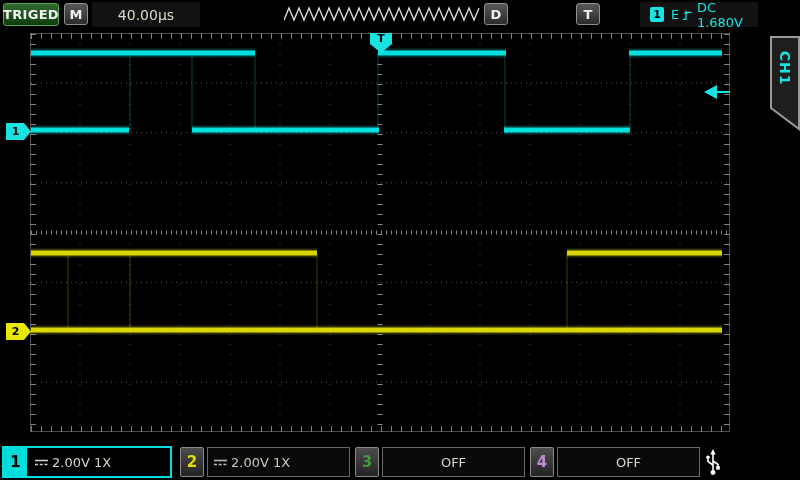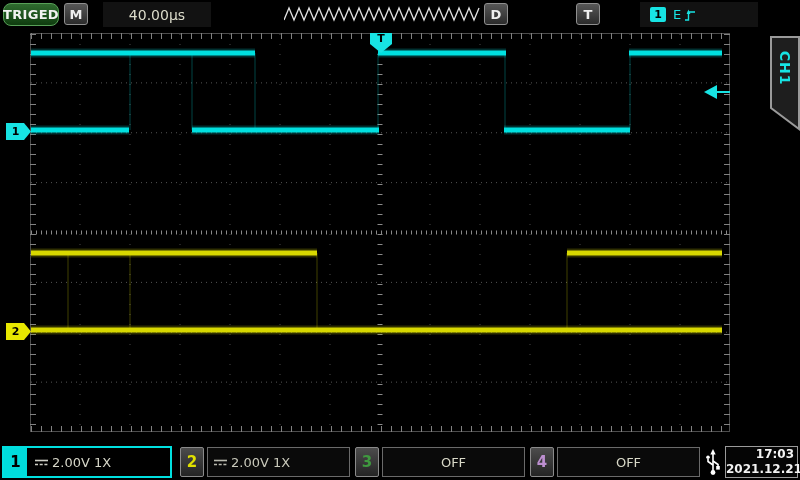--- a/index.html
+++ b/index.html
@@ -11,31 +11,31 @@
   
   .topbar { position:absolute; left:0; top:0; width:800px; height:29px; background:#000; }
   .btn {
     position:absolute; top:3px; height:22px; display:flex; align-items:center; justify-content:center;
     background:linear-gradient(#575757,#2b2b2b); border:1px solid #8f8f8f; border-radius:3px;
     color:#f0f0f0; font-weight:bold; font-size:13px; cursor:default;
   }
   .triged {
     position:absolute; left:3px; top:3px; width:56px; height:23px;
     display:flex; align-items:center; justify-content:center;
-    background:linear-gradient(#2f6b2f,#0f3c0f); border:1px solid #58a058; border-radius:8px;
+    background:linear-gradient(#2f6b2f,#0f3c0f); border:1px solid #58a058; border-radius:3px;
     color:#f2f2f2; font-weight:bold; font-size:13px; letter-spacing:.3px;
   }
   .btn-m { left:64px; width:24px; }
   .btn-d { left:484px; width:24px; }
   .btn-t { left:576px; width:24px; }
   .panel {
     position:absolute; top:2px; height:25px; background:#121212; color:#dcdccb;
     display:flex; align-items:center; justify-content:center; font-size:14px;
   }
-  .panel-timebase { left:103px; width:108px; }
+  .panel-timebase { left:92px; width:108px; }
   .panel-delay { left:512px; width:62px; }
   .acq {
     position:absolute; left:203px; top:2px; width:80px; height:25px;
     border:1px solid #7d7d7d; background:#0c0c0c; color:#dcdccb;
     display:flex; flex-direction:column; font-size:11px; text-align:center;
   }
   .acq-row { flex:1; display:flex; align-items:center; justify-content:center; border-bottom:1px solid #7d7d7d; }
   .acq-row2 { flex:1; display:flex; align-items:center; justify-content:center; }
   .zigzag { position:absolute; left:284px; top:5px; }
   .trig-info { position:absolute; left:640px; top:2px; width:118px; height:25px; background:#121212;
@@ -113,20 +113,21 @@
     </svg>
     <div class="btn btn-d">D</div>
     <div class="btn btn-t">T</div>
     <div class="trig-info">
       <span class="trig-badge">1</span>
       <span class="trig-edge-label">E</span>
       <svg class="edge-icon" width="12" height="14" viewBox="0 0 12 14">
         <polyline points="1,12 4.5,12 4.5,4 11,4" fill="none" stroke="#17e3e3" stroke-width="1.4"></polyline>
         <polygon points="2.6,6 4.5,1.5 6.4,6" fill="#17e3e3"></polygon>
       </svg>
+      <span class="trig-detail">DC 1.680V</span>
     </div>
   </div>
 
   <div class="grid">
     <svg id="grid-svg" width="700" height="399" viewBox="0 0 700 399">
         <rect x="0.5" y="0.5" width="699" height="398" fill="none" stroke="#4d4d4d" stroke-width="1"></rect>
         <line x1="50" y1="1" x2="50" y2="398" stroke="#474747" stroke-width="1" stroke-dasharray="1 9"></line>
         <line x1="100" y1="1" x2="100" y2="398" stroke="#474747" stroke-width="1" stroke-dasharray="1 9"></line>
         <line x1="150" y1="1" x2="150" y2="398" stroke="#474747" stroke-width="1" stroke-dasharray="1 9"></line>
         <line x1="200" y1="1" x2="200" y2="398" stroke="#474747" stroke-width="1" stroke-dasharray="1 9"></line>
@@ -229,19 +230,15 @@
     <div class="info-box ib4">OFF</div>
     <svg class="usb" width="20" height="28" viewBox="0 0 20 28">
       <line x1="10" y1="24" x2="10" y2="5" stroke="#fff" stroke-width="1.6"></line>
       <polygon points="10,1 7.3,6.5 12.7,6.5" fill="#fff"></polygon>
       <polyline points="10,17 5,13.5 5,11" fill="none" stroke="#fff" stroke-width="1.6"></polyline>
       <circle cx="5" cy="9.3" r="1.8" fill="#fff"></circle>
       <polyline points="10,13 15,16.5 15,18" fill="none" stroke="#fff" stroke-width="1.6"></polyline>
       <rect x="13.2" y="18" width="3.6" height="3.6" fill="#fff"></rect>
       <circle cx="10" cy="24.5" r="2.4" fill="#fff"></circle>
     </svg>
-    <div class="clock">
-      <div>17:03</div>
-      <div>2021.12.21</div>
-    </div>
   </div>
 
 </div>
 
 </body></html>

